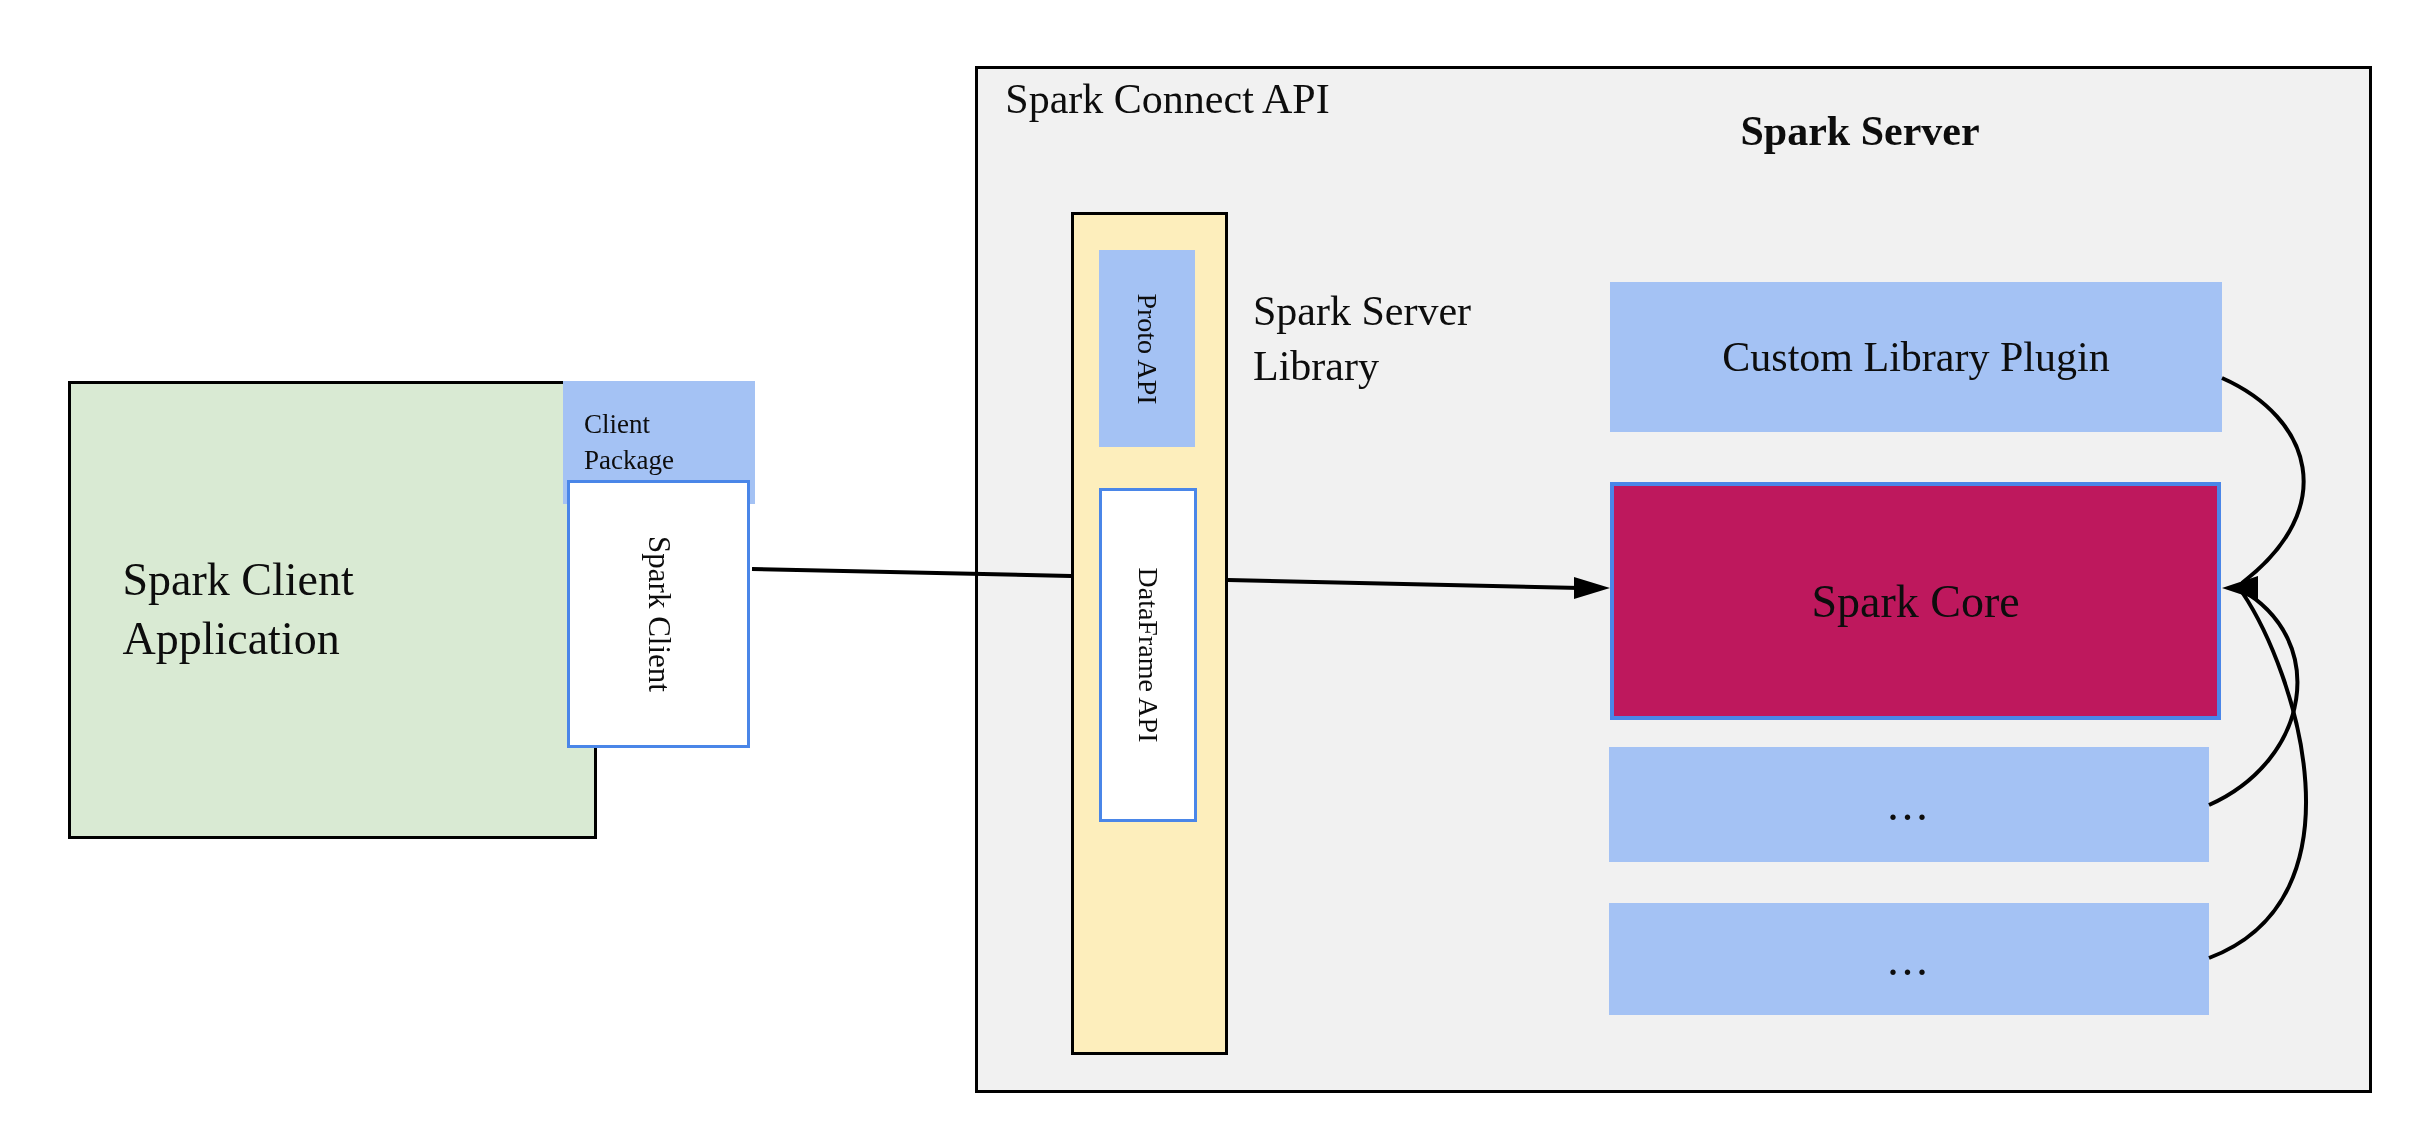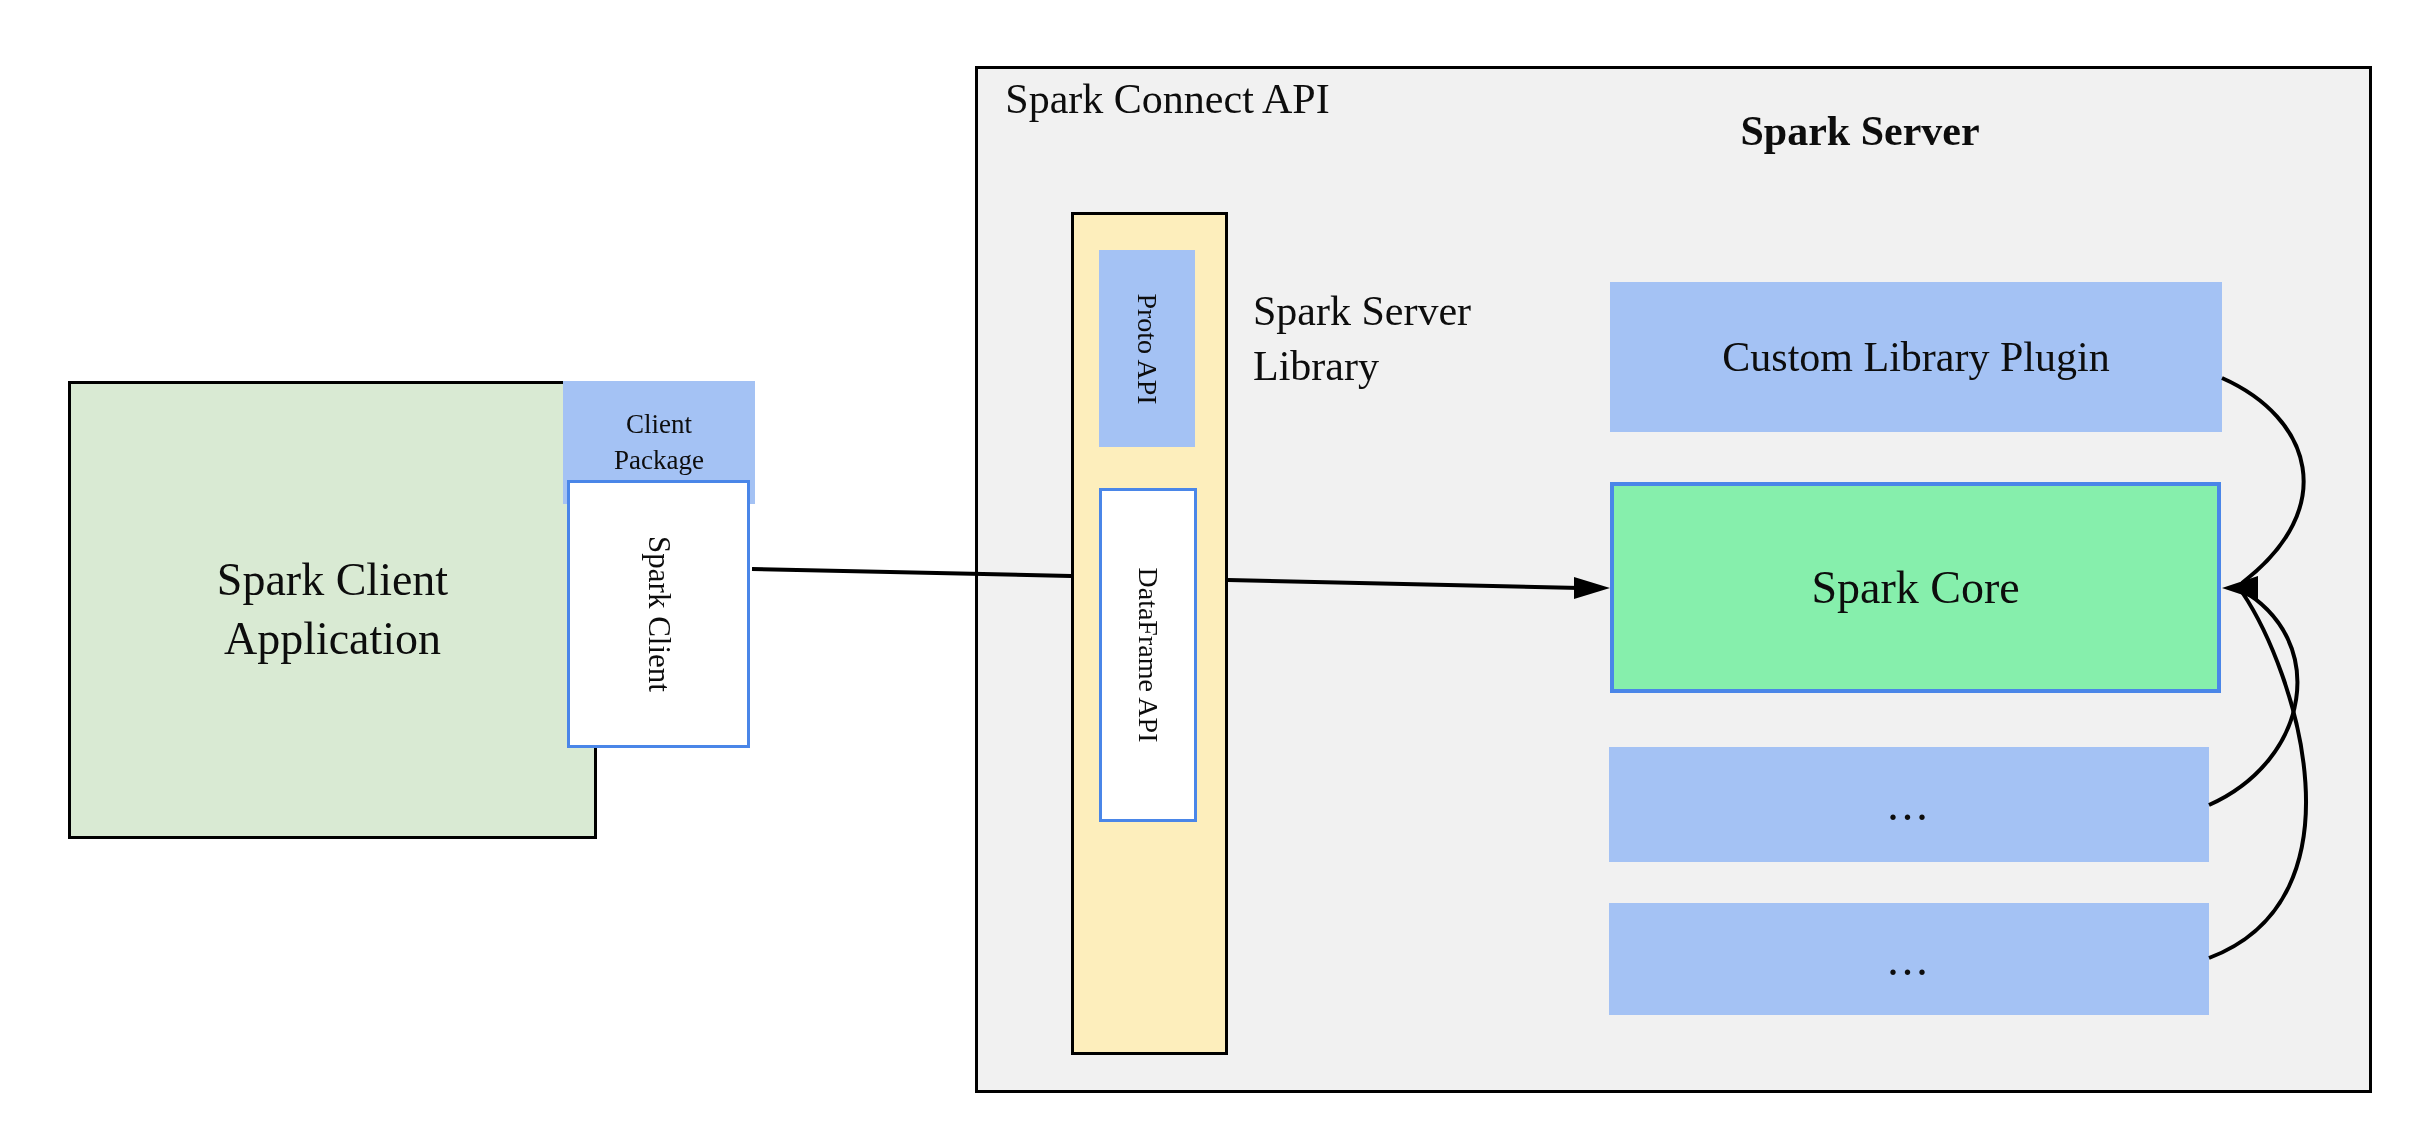--- a/index.html
+++ b/index.html
@@ -13,21 +13,21 @@
     --arrow-black:#000000;
     --text-color:#0d0d0d;
   }
   html,body{margin:0;padding:0;background:var(--canvas-bg);}
   .canvas{
     position:relative;width:2435px;height:1135px;overflow:hidden;
     background:var(--canvas-bg);
     font-family:Liberation Serif, serif;color:var(--text-color);
   }
   .box{position:absolute;box-sizing:border-box;}
-  .center{display:flex;align-items:center;justify-content:center;text-align:center;}
+  .center{display:flex;align-items:center;justify-content:center;text-align:left;}
   .label{position:absolute;color:var(--text-color);}
 
   
   .server-panel{left:975px;top:66px;width:1397px;height:1027px;
     background:var(--panel-gray);border:3px solid var(--border-black);}
 
   
   .connect-title{left:995px;top:72px;width:345px;font-size:42px;line-height:1.3;text-align:center;}
   .server-title{left:1690px;top:104px;width:340px;font-size:42px;line-height:1.3;
     text-align:center;font-weight:bold;}
@@ -39,21 +39,21 @@
   .proto-box{left:1099px;top:250px;width:96px;height:197px;background:var(--fill-blue);}
   .df-box{left:1099px;top:488px;width:98px;height:334px;background:#ffffff;
     border:3px solid var(--border-blue);}
   .vlabel{position:absolute;left:50%;top:50%;
     transform:translate(-50%,-50%) rotate(90deg);white-space:nowrap;
     font-size:28px;color:var(--text-color);}
 
   
   .plugin-box{left:1610px;top:282px;width:612px;height:150px;
     background:var(--fill-blue);font-size:42px;}
-  .core-box{left:1610px;top:482px;width:611px;height:211px;background:#86efac;
+  .core-box{left:1610px;top:482px;width:611px;height:238px;background:#be185d;
     border:4px solid var(--border-blue);font-size:46px;}
   .module-box1{left:1609px;top:747px;width:600px;height:115px;
     background:var(--fill-blue);font-size:46px;letter-spacing:3px;}
   .module-box2{left:1609px;top:903px;width:600px;height:112px;
     background:var(--fill-blue);font-size:46px;letter-spacing:3px;}
 
   
   .client-app{left:68px;top:381px;width:529px;height:458px;
     background:var(--fill-green);border:3px solid var(--border-black);font-size:46px;line-height:1.28;}
   .client-app .wrap{width:420px;}

